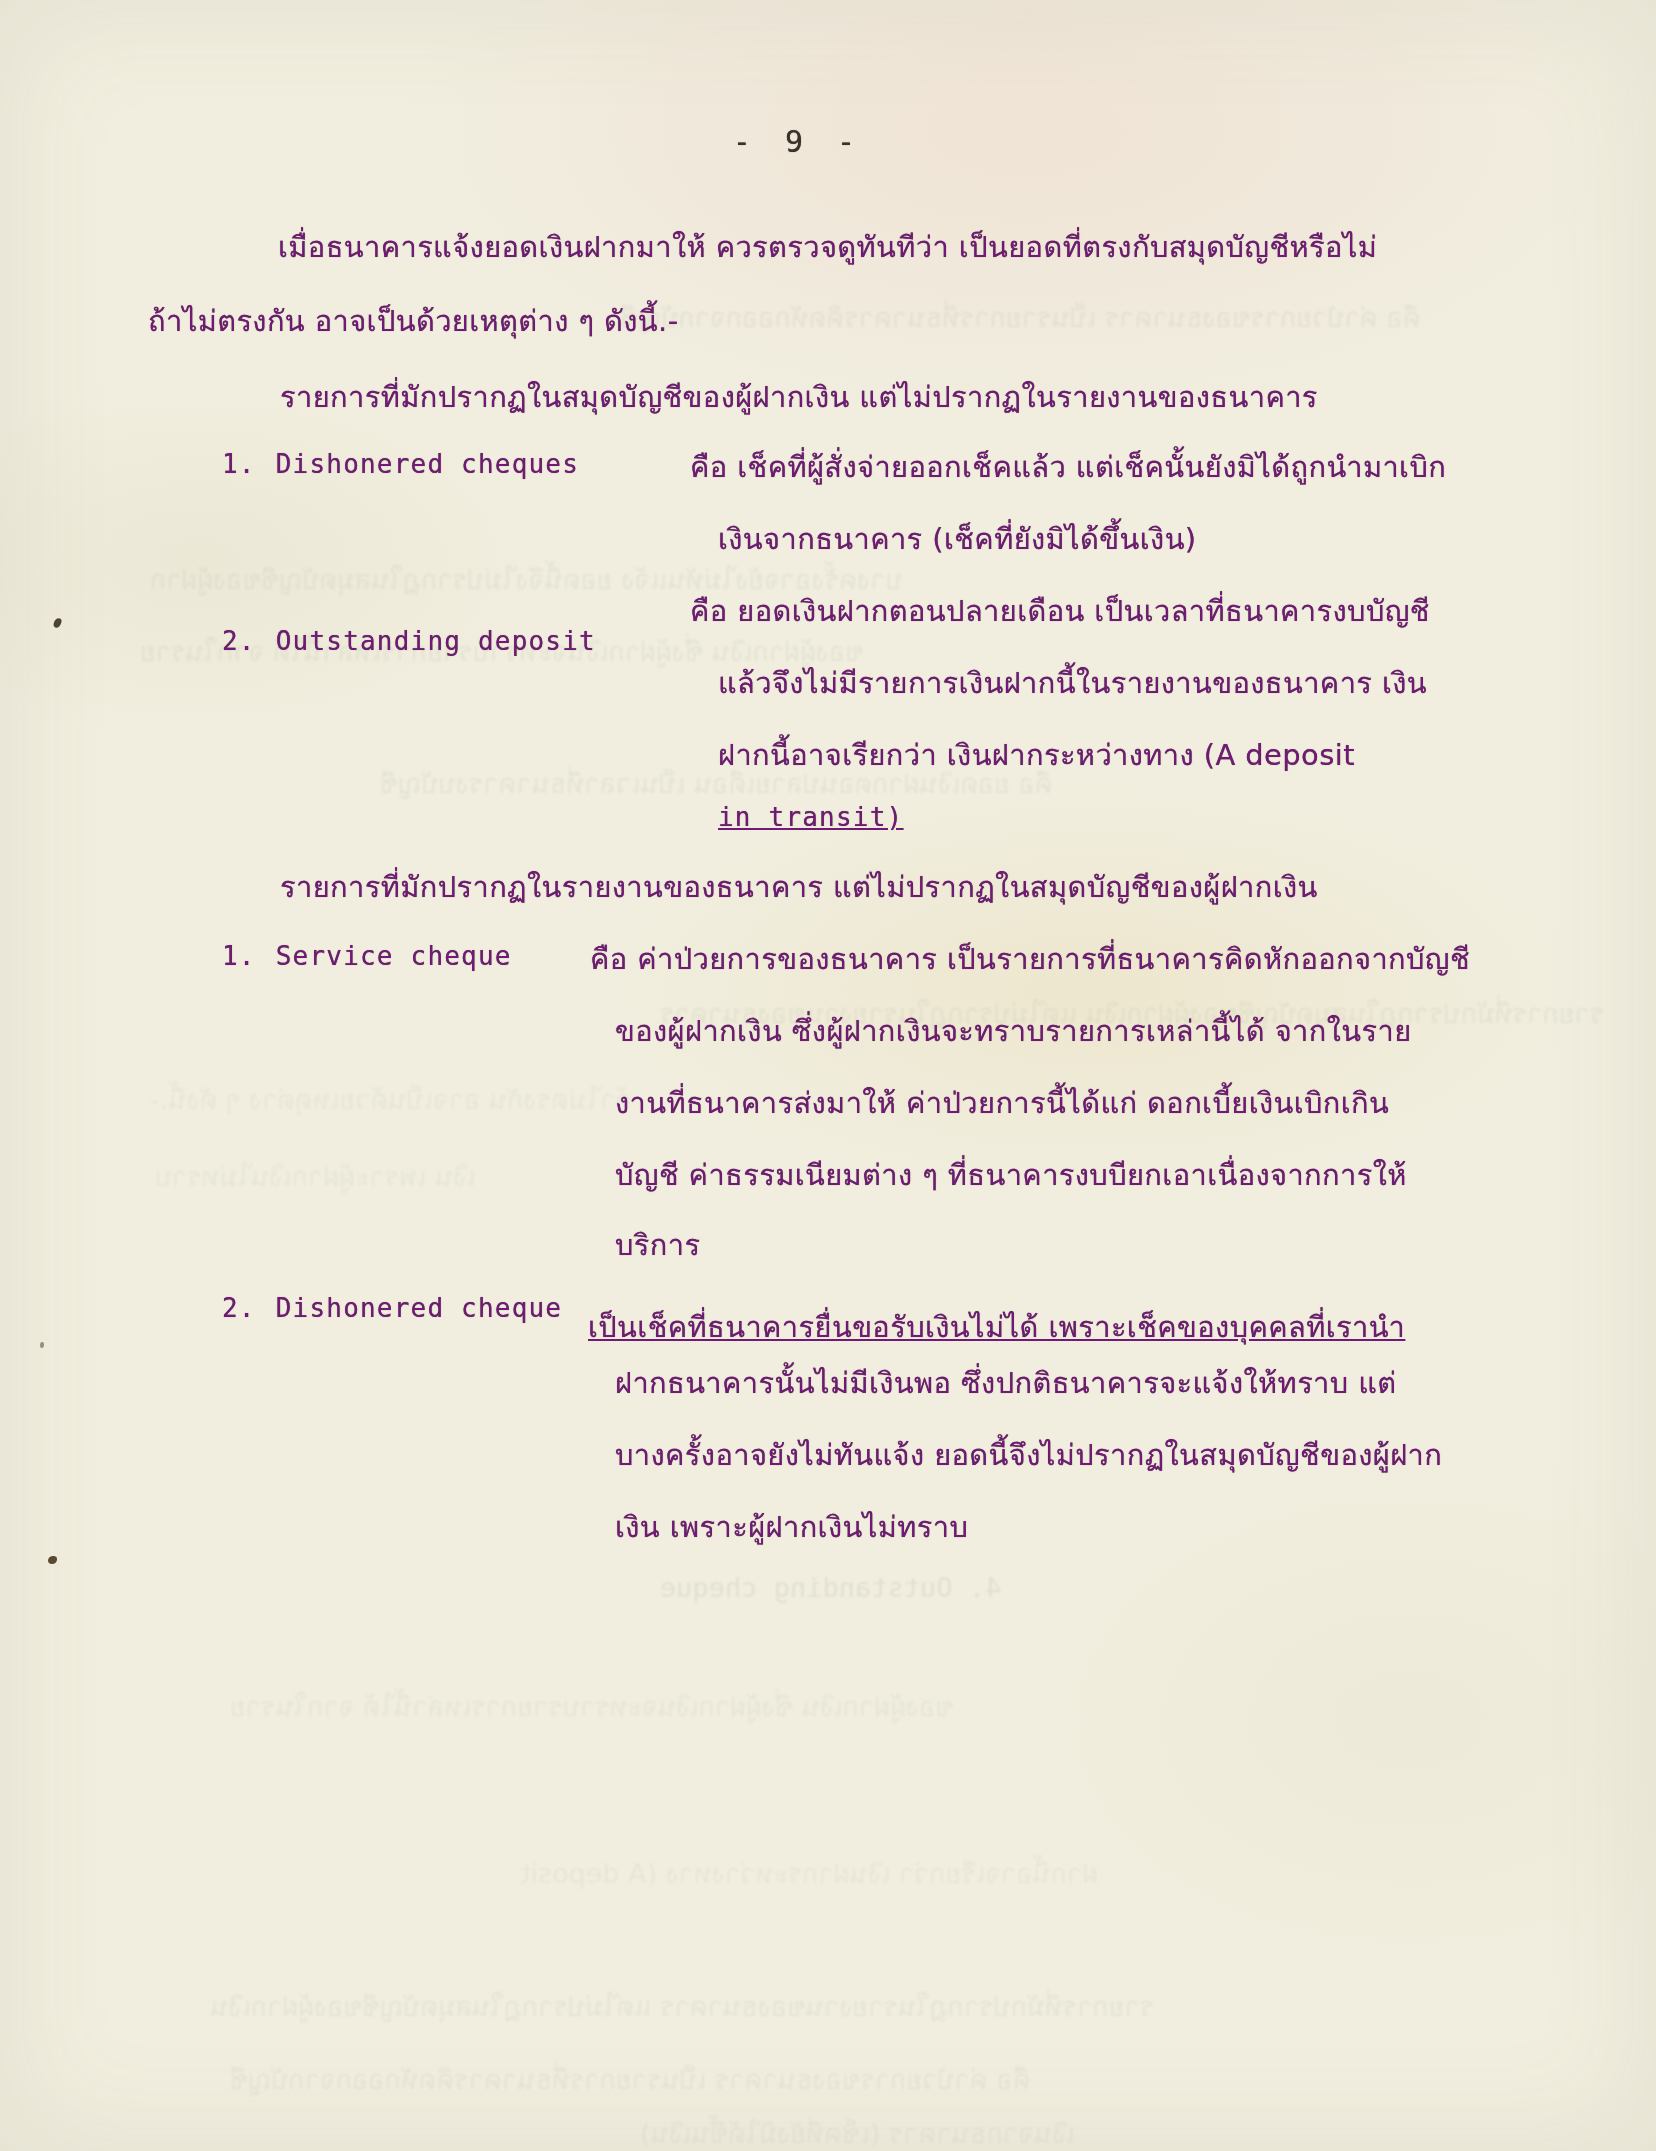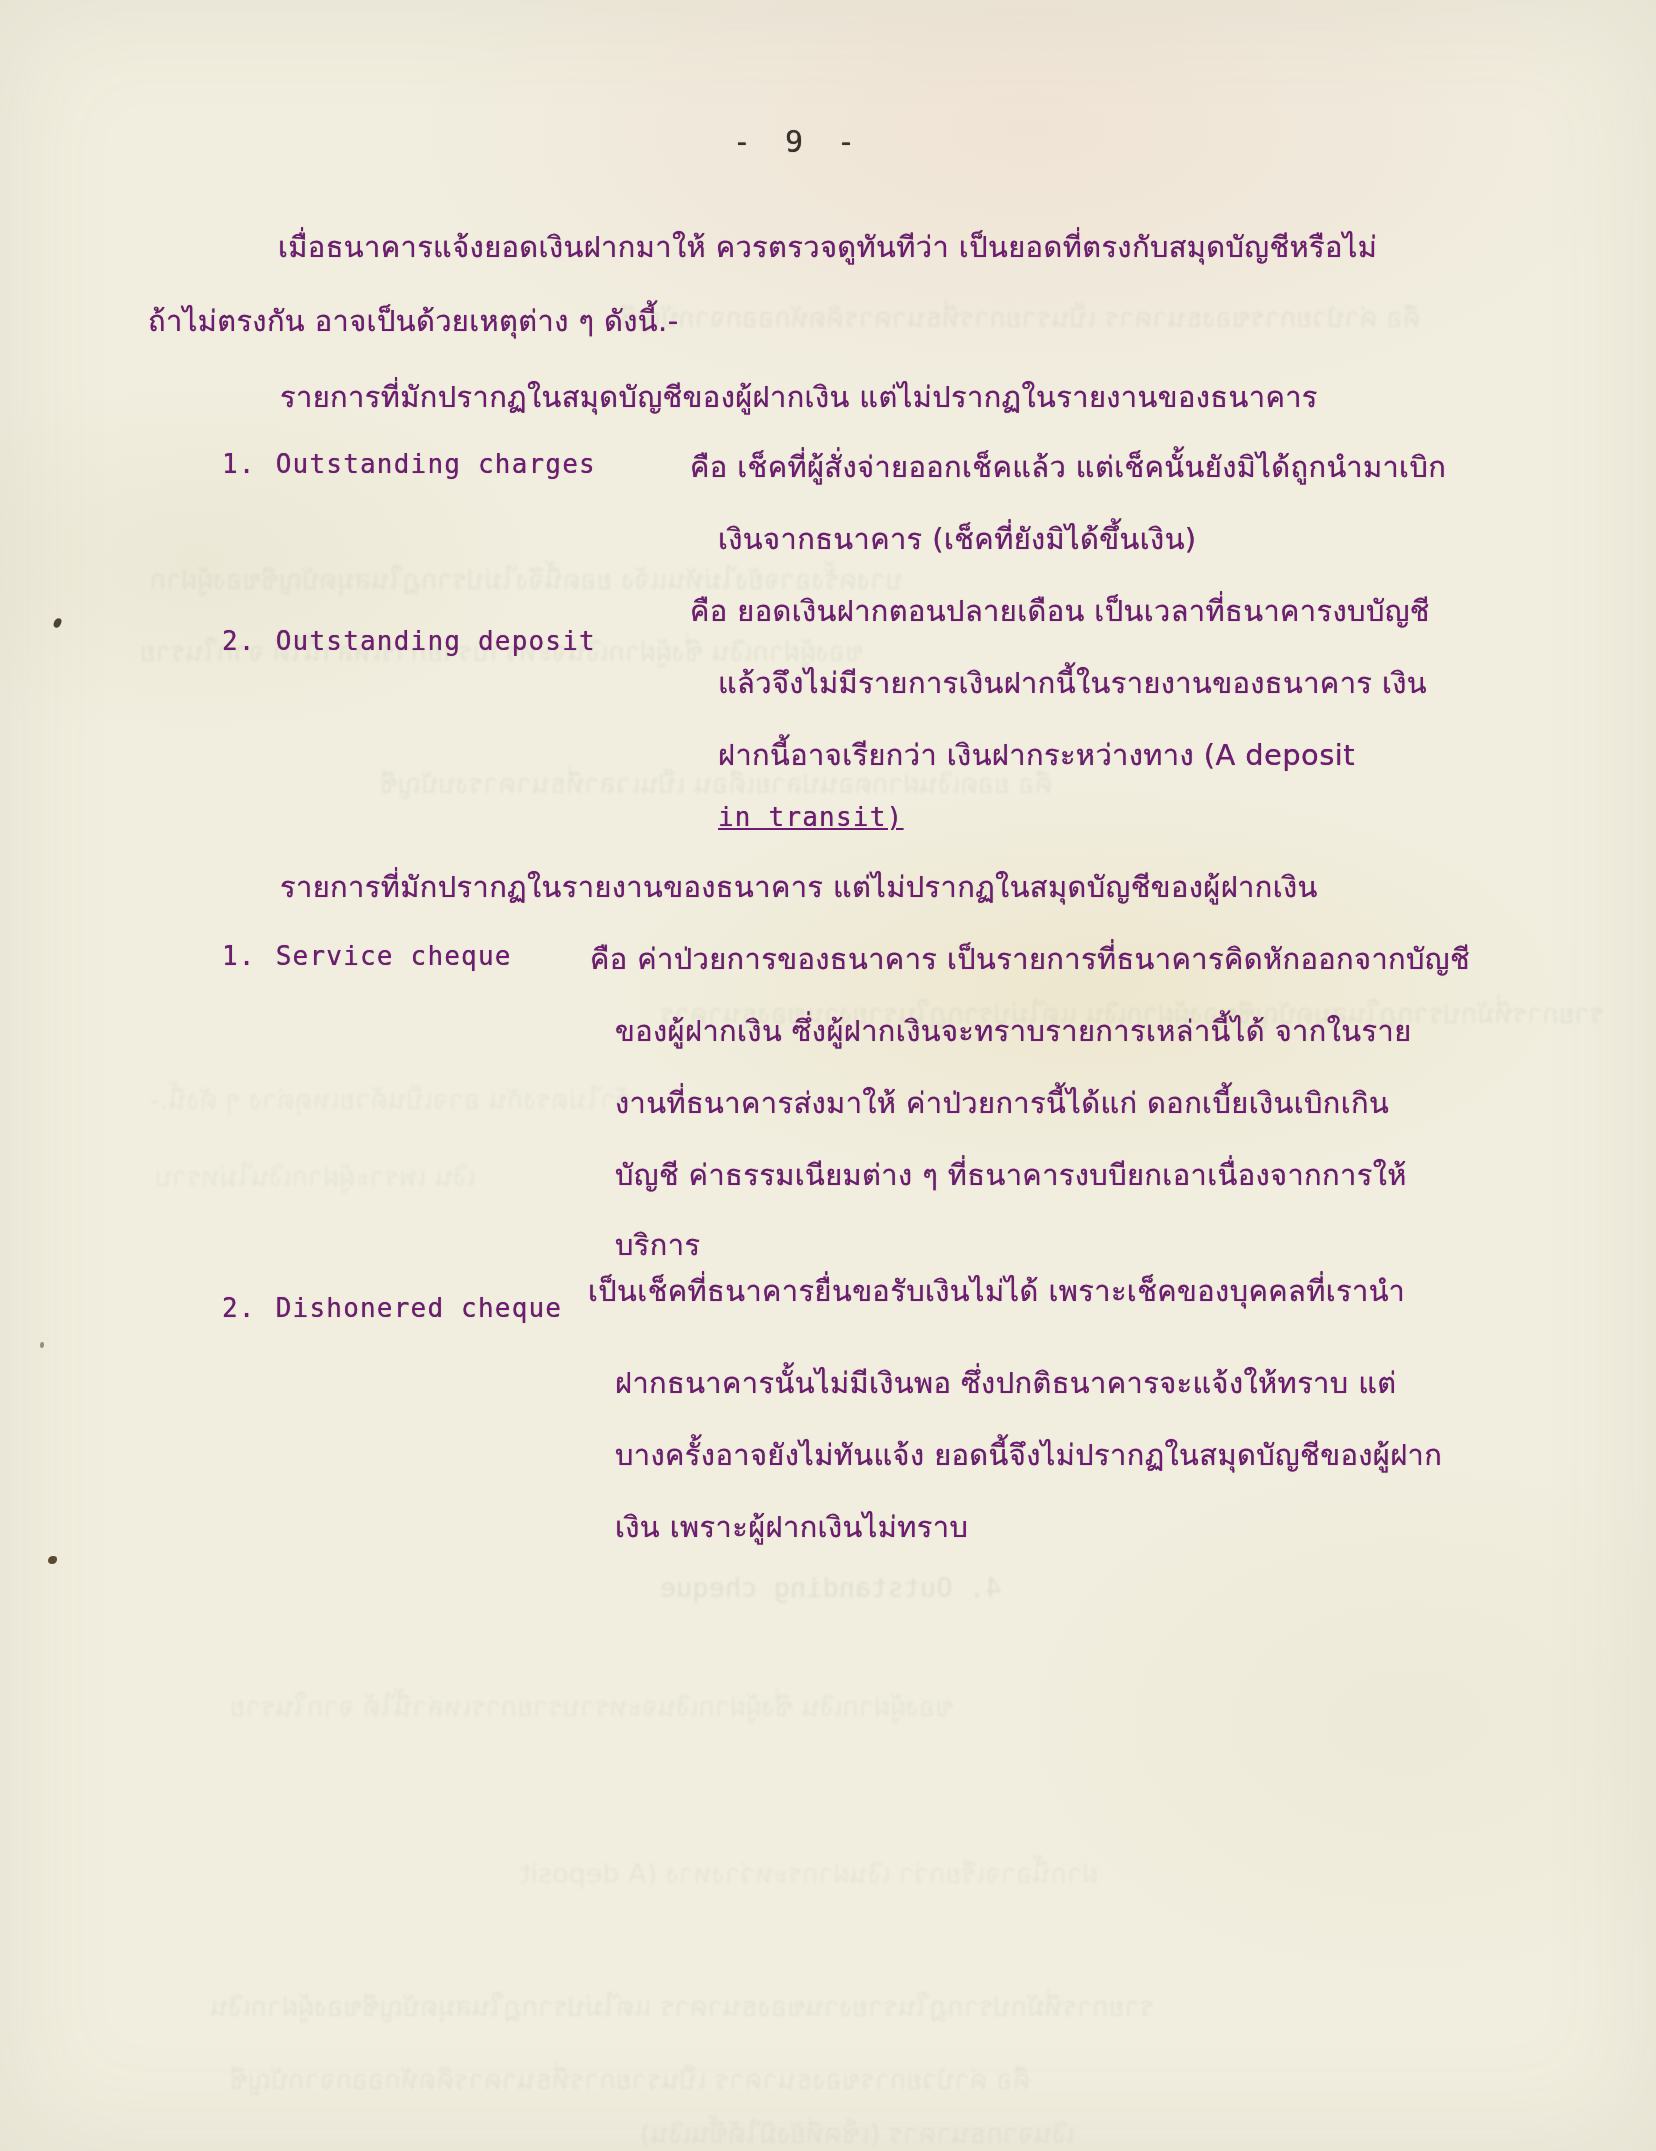--- a/index.html
+++ b/index.html
@@ -63,21 +63,21 @@
 <div class="speck sp3"></div>
 
 <div class="pageno">- 9 -</div>
 
 <div class="ln" style="left:278px;top:224px;">เมื่อธนาคารแจ้งยอดเงินฝากมาให้ ควรตรวจดูทันทีว่า เป็นยอดที่ตรงกับสมุดบัญชีหรือไม่</div>
 <div class="ln" style="left:148px;top:298px;">ถ้าไม่ตรงกัน อาจเป็นด้วยเหตุต่าง ๆ ดังนี้.-</div>
 
 <div class="ln" style="left:280px;top:374px;">รายการที่มักปรากฏในสมุดบัญชีของผู้ฝากเงิน แต่ไม่ปรากฏในรายงานของธนาคาร</div>
 
 <div class="ln" style="left:222px;top:446px;">
-  <span class="term">1.</span><span class="num"></span><span class="term">Outstanding charges</span>
+  <span class="term">1.</span><span class="num"></span><span class="term">Dishonered cheques</span>
 </div>
 <div class="ln" style="left:690px;top:444px;">คือ เช็คที่ผู้สั่งจ่ายออกเช็คแล้ว แต่เช็คนั้นยังมิได้ถูกนำมาเบิก</div>
 <div class="ln" style="left:718px;top:516px;">เงินจากธนาคาร (เช็คที่ยังมิได้ขึ้นเงิน)</div>
 
 <div class="ln" style="left:222px;top:590px;margin-top:33px;">
   <span class="term">2.</span><span class="num"></span><span class="term">Outstanding deposit</span>
 </div>
 <div class="ln" style="left:690px;top:588px;">คือ ยอดเงินฝากตอนปลายเดือน เป็นเวลาที่ธนาคารงบบัญชี</div>
 <div class="ln" style="left:718px;top:660px;">แล้วจึงไม่มีรายการเงินฝากนี้ในรายงานของธนาคาร เงิน</div>
 <div class="ln" style="left:718px;top:732px;">ฝากนี้อาจเรียกว่า เงินฝากระหว่างทาง (A deposit</div>
@@ -90,16 +90,16 @@
 </div>
 <div class="ln" style="left:590px;top:936px;">คือ ค่าป่วยการของธนาคาร เป็นรายการที่ธนาคารคิดหักออกจากบัญชี</div>
 <div class="ln" style="left:615px;top:1008px;">ของผู้ฝากเงิน ซึ่งผู้ฝากเงินจะทราบรายการเหล่านี้ได้ จากในราย</div>
 <div class="ln" style="left:615px;top:1080px;">งานที่ธนาคารส่งมาให้ ค่าป่วยการนี้ได้แก่ ดอกเบี้ยเงินเบิกเกิน</div>
 <div class="ln" style="left:615px;top:1152px;">บัญชี ค่าธรรมเนียมต่าง ๆ ที่ธนาคารงบบียกเอาเนื่องจากการให้</div>
 <div class="ln" style="left:615px;top:1222px;">บริการ</div>
 
 <div class="ln" style="left:222px;top:1290px;">
   <span class="term">2.</span><span class="num"></span><span class="term">Dishonered cheque</span>
 </div>
-<div class="ln" style="left:588px;top:1268px;">เป็นเช็คที่ธนาคารยื่นขอรับเงินไม่ได้ เพราะเช็คของบุคคลที่เรานำ</div>
+<div class="ln" style="left:588px;top:1304px;text-decoration:underline;">เป็นเช็คที่ธนาคารยื่นขอรับเงินไม่ได้ เพราะเช็คของบุคคลที่เรานำ</div>
 <div class="ln" style="left:615px;top:1360px;">ฝากธนาคารนั้นไม่มีเงินพอ ซึ่งปกติธนาคารจะแจ้งให้ทราบ  แต่</div>
 <div class="ln" style="left:615px;top:1432px;">บางครั้งอาจยังไม่ทันแจ้ง ยอดนี้จึงไม่ปรากฏในสมุดบัญชีของผู้ฝาก</div>
 <div class="ln" style="left:615px;top:1504px;">เงิน เพราะผู้ฝากเงินไม่ทราบ</div>
 
 </body></html>

